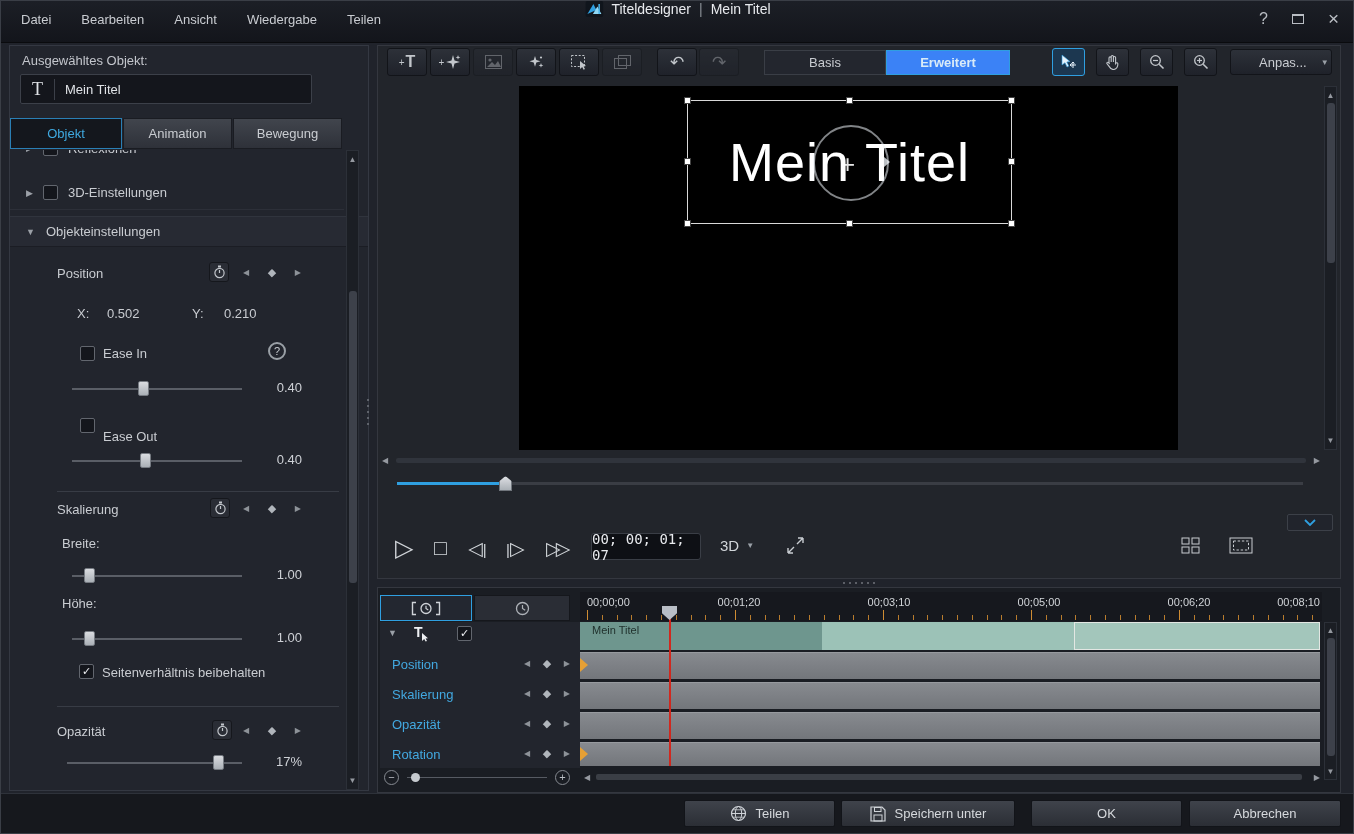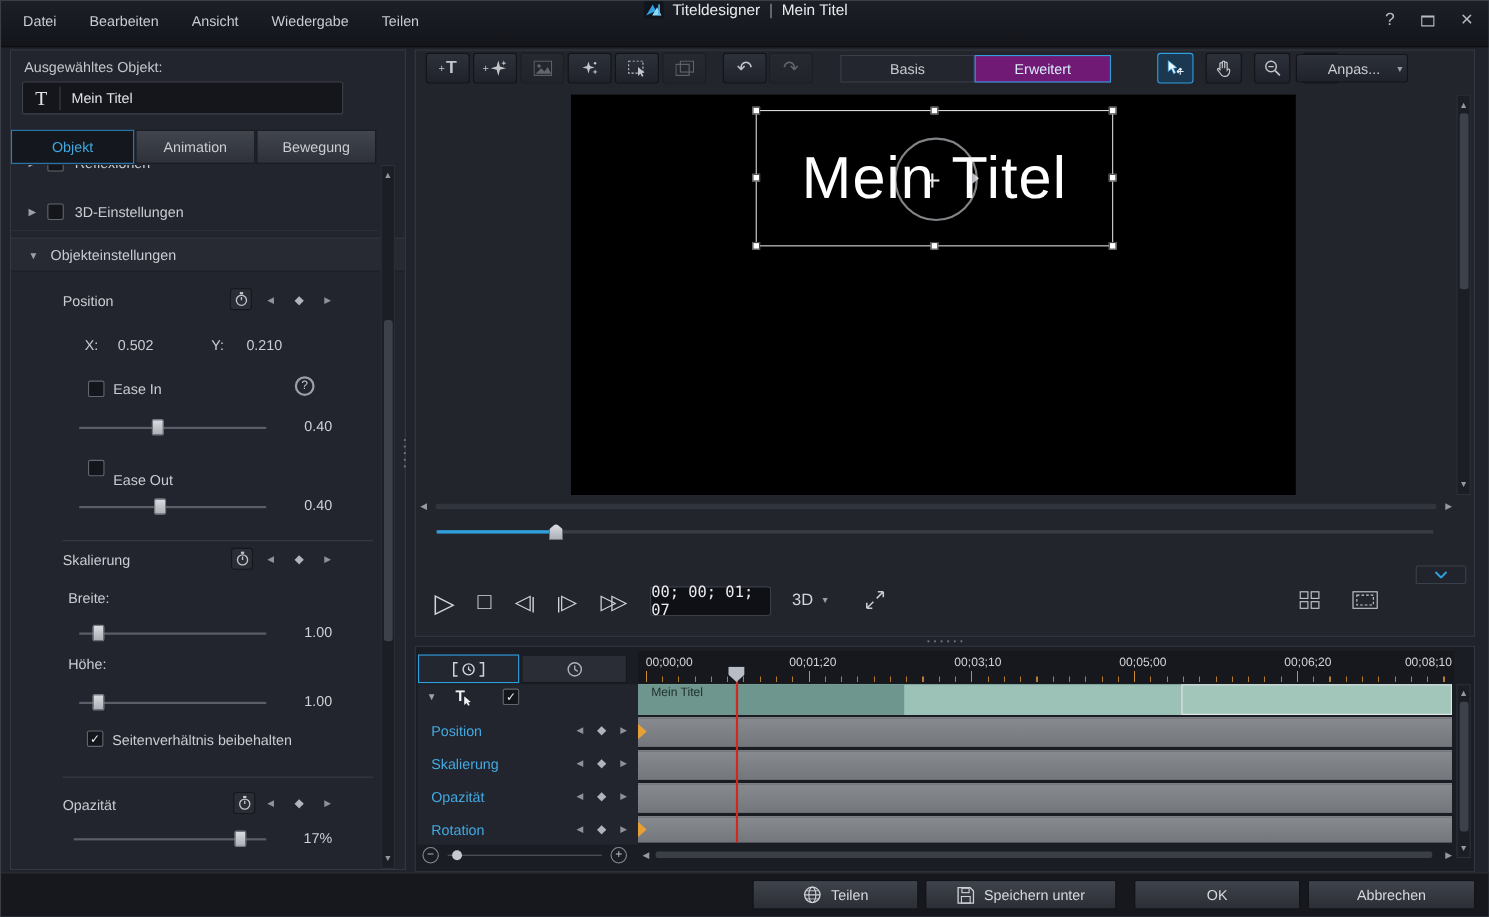--- a/index.html
+++ b/index.html
@@ -63,21 +63,21 @@
   #preview-panel { position:absolute; left:376px; top:44px; width:964px; height:534px;
     background:#22252b; border:1px solid #34373f; }
   .tbtn { position:absolute; top:2px; width:40px; height:28px;
     background:linear-gradient(#2d3139,#1f222a); border:1px solid #121419; border-radius:3px;
     display:flex; align-items:center; justify-content:center; color:#c2c6cb; gap:1px; }
   .tbtn.sq { width:33px; }
   .tbtn.disabled { opacity:.4; }
   .tbtn.active-tool { background:#1c3750; border:1px solid #2f9fe0; }
   .modebtn { position:absolute; top:4px; height:25px; display:flex; align-items:center; justify-content:center;
     background:#23262e; border:1px solid #3a3e46; color:#c9ccd1; font-size:13px; }
-  .modebtn.sel { border:1px solid #2f9fe0; color:#d9ebf8; background:#701a75; }
+  .modebtn.sel { border:1px solid #2f9fe0; color:#d9ebf8; background:#3b82f6;font-weight:bold; }
   #fit-dd { position:absolute; top:3px; height:26px; background:linear-gradient(#2d3139,#1f222a);
     border:1px solid #121419; border-radius:3px; display:flex; align-items:center; padding:0 8px; gap:14px; color:#c9ccd1; }
   #canvas { position:absolute; left:141px; top:40px; width:659px; height:364px; background:#000; }
   #sel-rect { position:absolute; left:168px; top:14px; width:325px; height:124px;
     border:1px solid rgba(255,255,255,.85); }
   .hnd { position:absolute; width:7px; height:7px; background:#fff; border:1px solid #444; }
   #title-text { position:absolute; left:0; top:0; width:100%; height:100%;
     display:flex; align-items:center; justify-content:center;
     color:#fff; font-size:54px; letter-spacing:1px; white-space:nowrap; }
   #rot-circle { position:absolute; left:125px; top:24px; width:76px; height:76px; border-radius:50%;
@@ -387,21 +387,21 @@
         </svg>
     </div>
     <div class="tbtn sq" style="left:806px;">
       <svg width="16" height="16" viewBox="0 0 16 16">
           <circle cx="6.5" cy="6.5" r="4.8" fill="none" stroke="#c2c6cb" stroke-width="1.3"></circle>
           <line x1="10.2" y1="10.2" x2="14.5" y2="14.5" stroke="#c2c6cb" stroke-width="1.6"></line>
           <line x1="4" y1="6.5" x2="9" y2="6.5" stroke="#c2c6cb" stroke-width="1.2"></line>
           <line x1="6.5" y1="4" x2="6.5" y2="9" stroke="#c2c6cb" stroke-width="1.2"></line>
         </svg>
     </div>
-    <div id="fit-dd" style="left:800px;width:102px;padding-left:28px;">
+    <div id="fit-dd" style="left:852px;width:102px;padding-left:28px;">
       <span>Anpas...</span>
       <span style="font-size:8px;color:#9aa0a7;">▼</span>
     </div>
 
     <div id="canvas">
       <div id="sel-rect">
         <div id="title-text">Mein Titel</div>
         <div id="rot-circle"></div>
         <div id="rot-cross">+</div>
         <div id="rot-arrow"></div>

